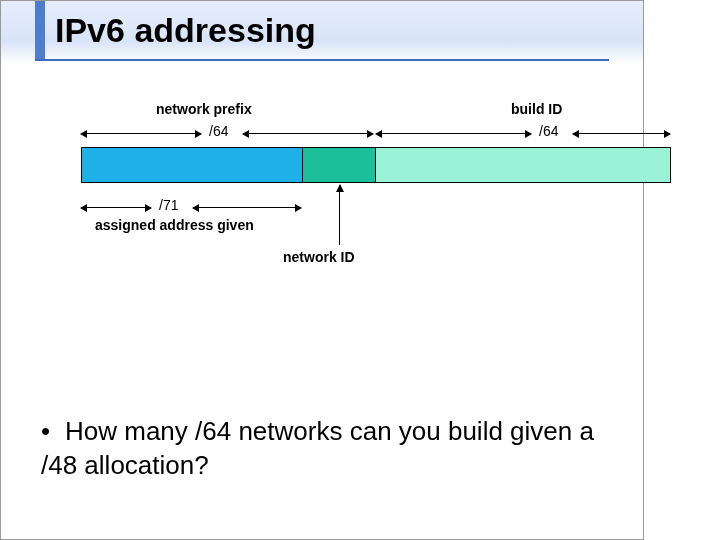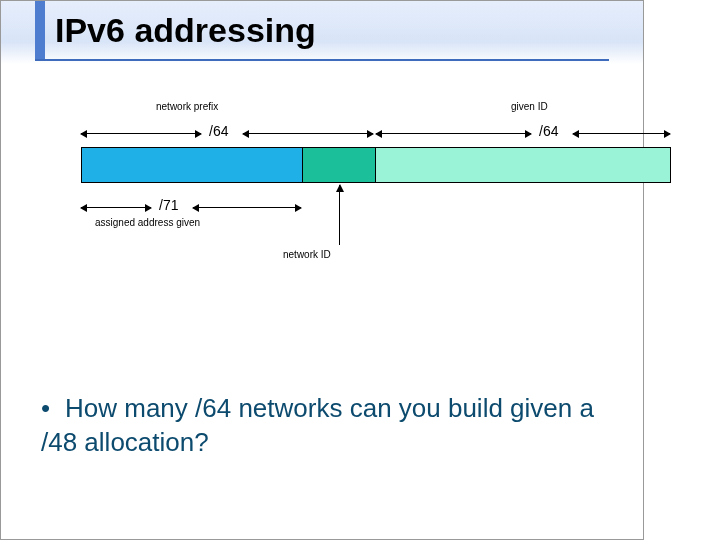--- a/index.html
+++ b/index.html
@@ -55,21 +55,22 @@
   
   .diagram {
     position: absolute;
     left: 80px;
     top: 100px;
     width: 590px;
   }
 
   .label {
     position: absolute;
-    font-size: 10px;
+    font-size: 14px;
+    font-weight: bold;
   }
 
   .arrow-line {
     position: absolute;
     height: 0;
     border-top: 1px solid #000;
   }
   .arrow-line::before,
   .arrow-line::after {
     content: "";
@@ -138,44 +139,44 @@
     border-left: 4px solid transparent;
     border-right: 4px solid transparent;
     border-bottom: 8px solid #000; 
   }
 
   
   .bullet-area {
     position: absolute;
     left: 40px;
     right: 40px;
-    top: 391px;
+    top: 414px;
     font-size: 26px;
     line-height: 1.3;
-    color: #0c4a6e;
+    color: #000000;
   }
   .bullet-area .dot {
     display: inline-block;
     width: 24px;
   }
 </style>
 </head>
 <body>
 
 <div class="slide">
 
   <div class="title-band"></div>
   <div class="title-accent"></div>
   <div class="title-underline"></div>
   <div class="title-text">IPv6 addressing</div>
 
   <div class="diagram">
 
     <div class="label" style="left:75px; top:0;">network prefix</div>
-    <div class="label" style="left:430px; top:0;">given ID</div>
+    <div class="label" style="left:430px; top:0;">build ID</div>
 
     <div class="arrow-line" style="left:0; top:32px; width:120px;"></div>
     <div class="prefix-label" style="left:128px; top:22px;">/64</div>
     <div class="arrow-line" style="left:162px; top:32px; width:130px;"></div>
 
     <div class="arrow-line" style="left:295px; top:32px; width:155px;"></div>
     <div class="prefix-label" style="left:458px; top:22px;">/64</div>
     <div class="arrow-line" style="left:492px; top:32px; width:97px;"></div>
 
     <div class="addr-bar">

